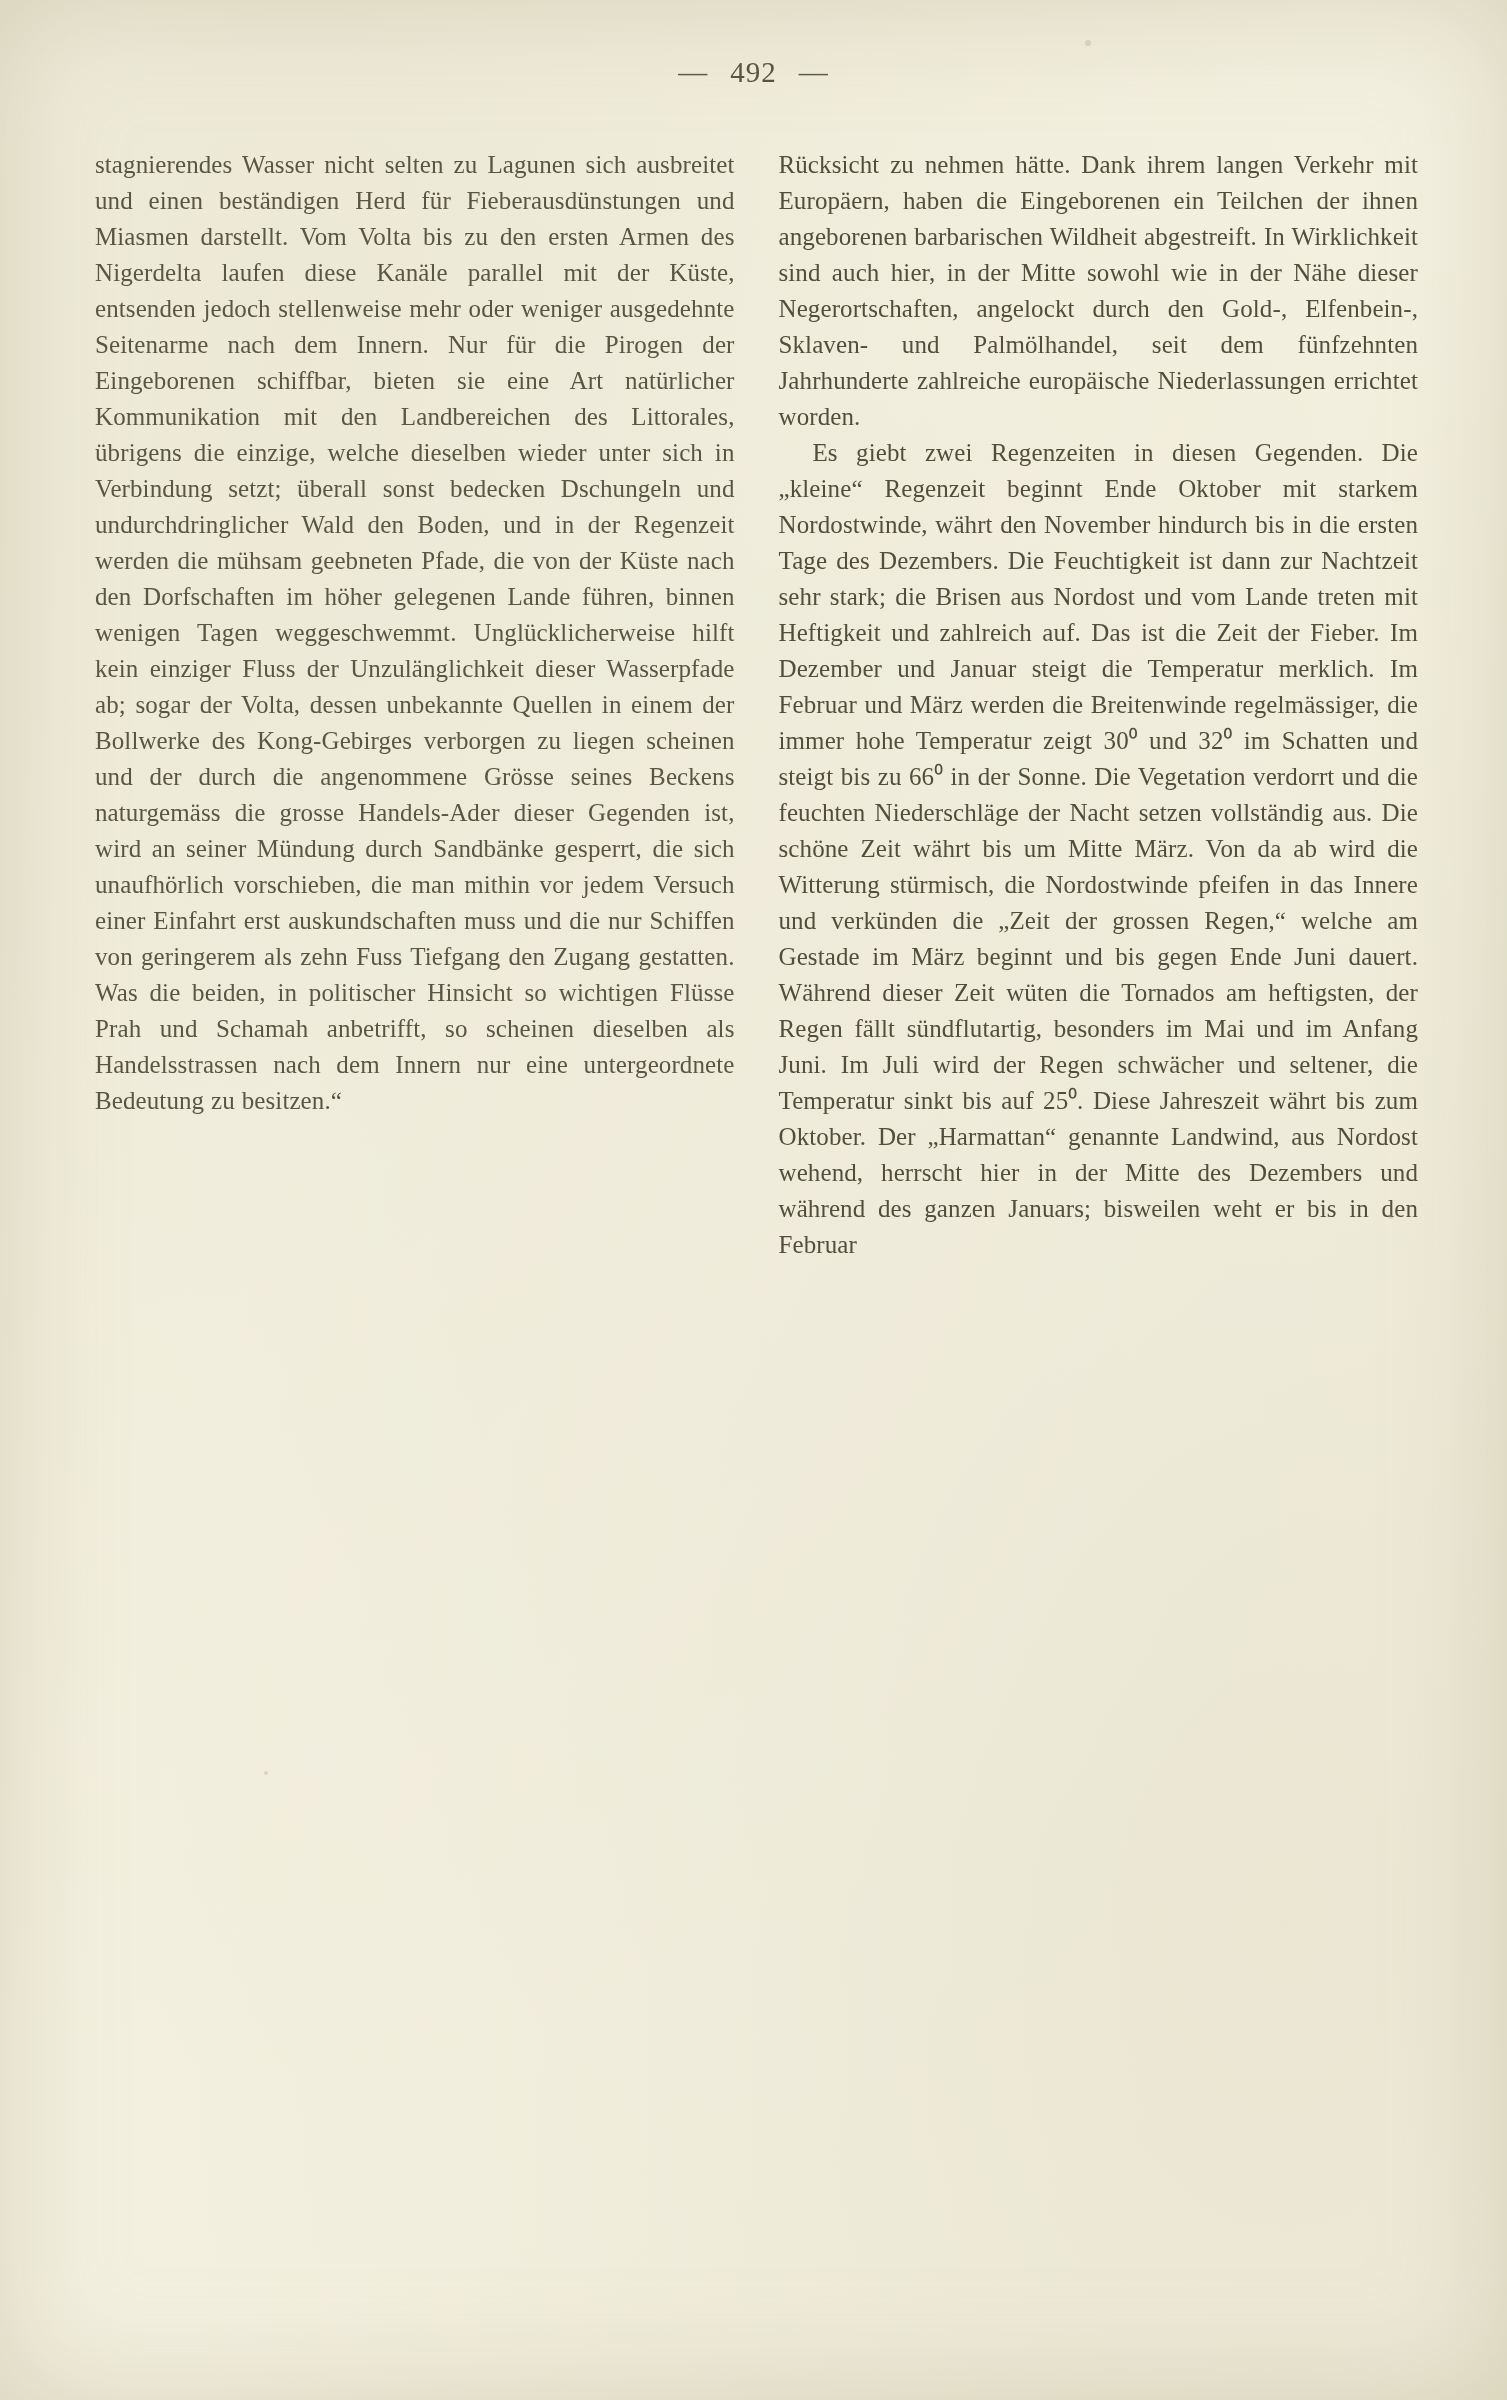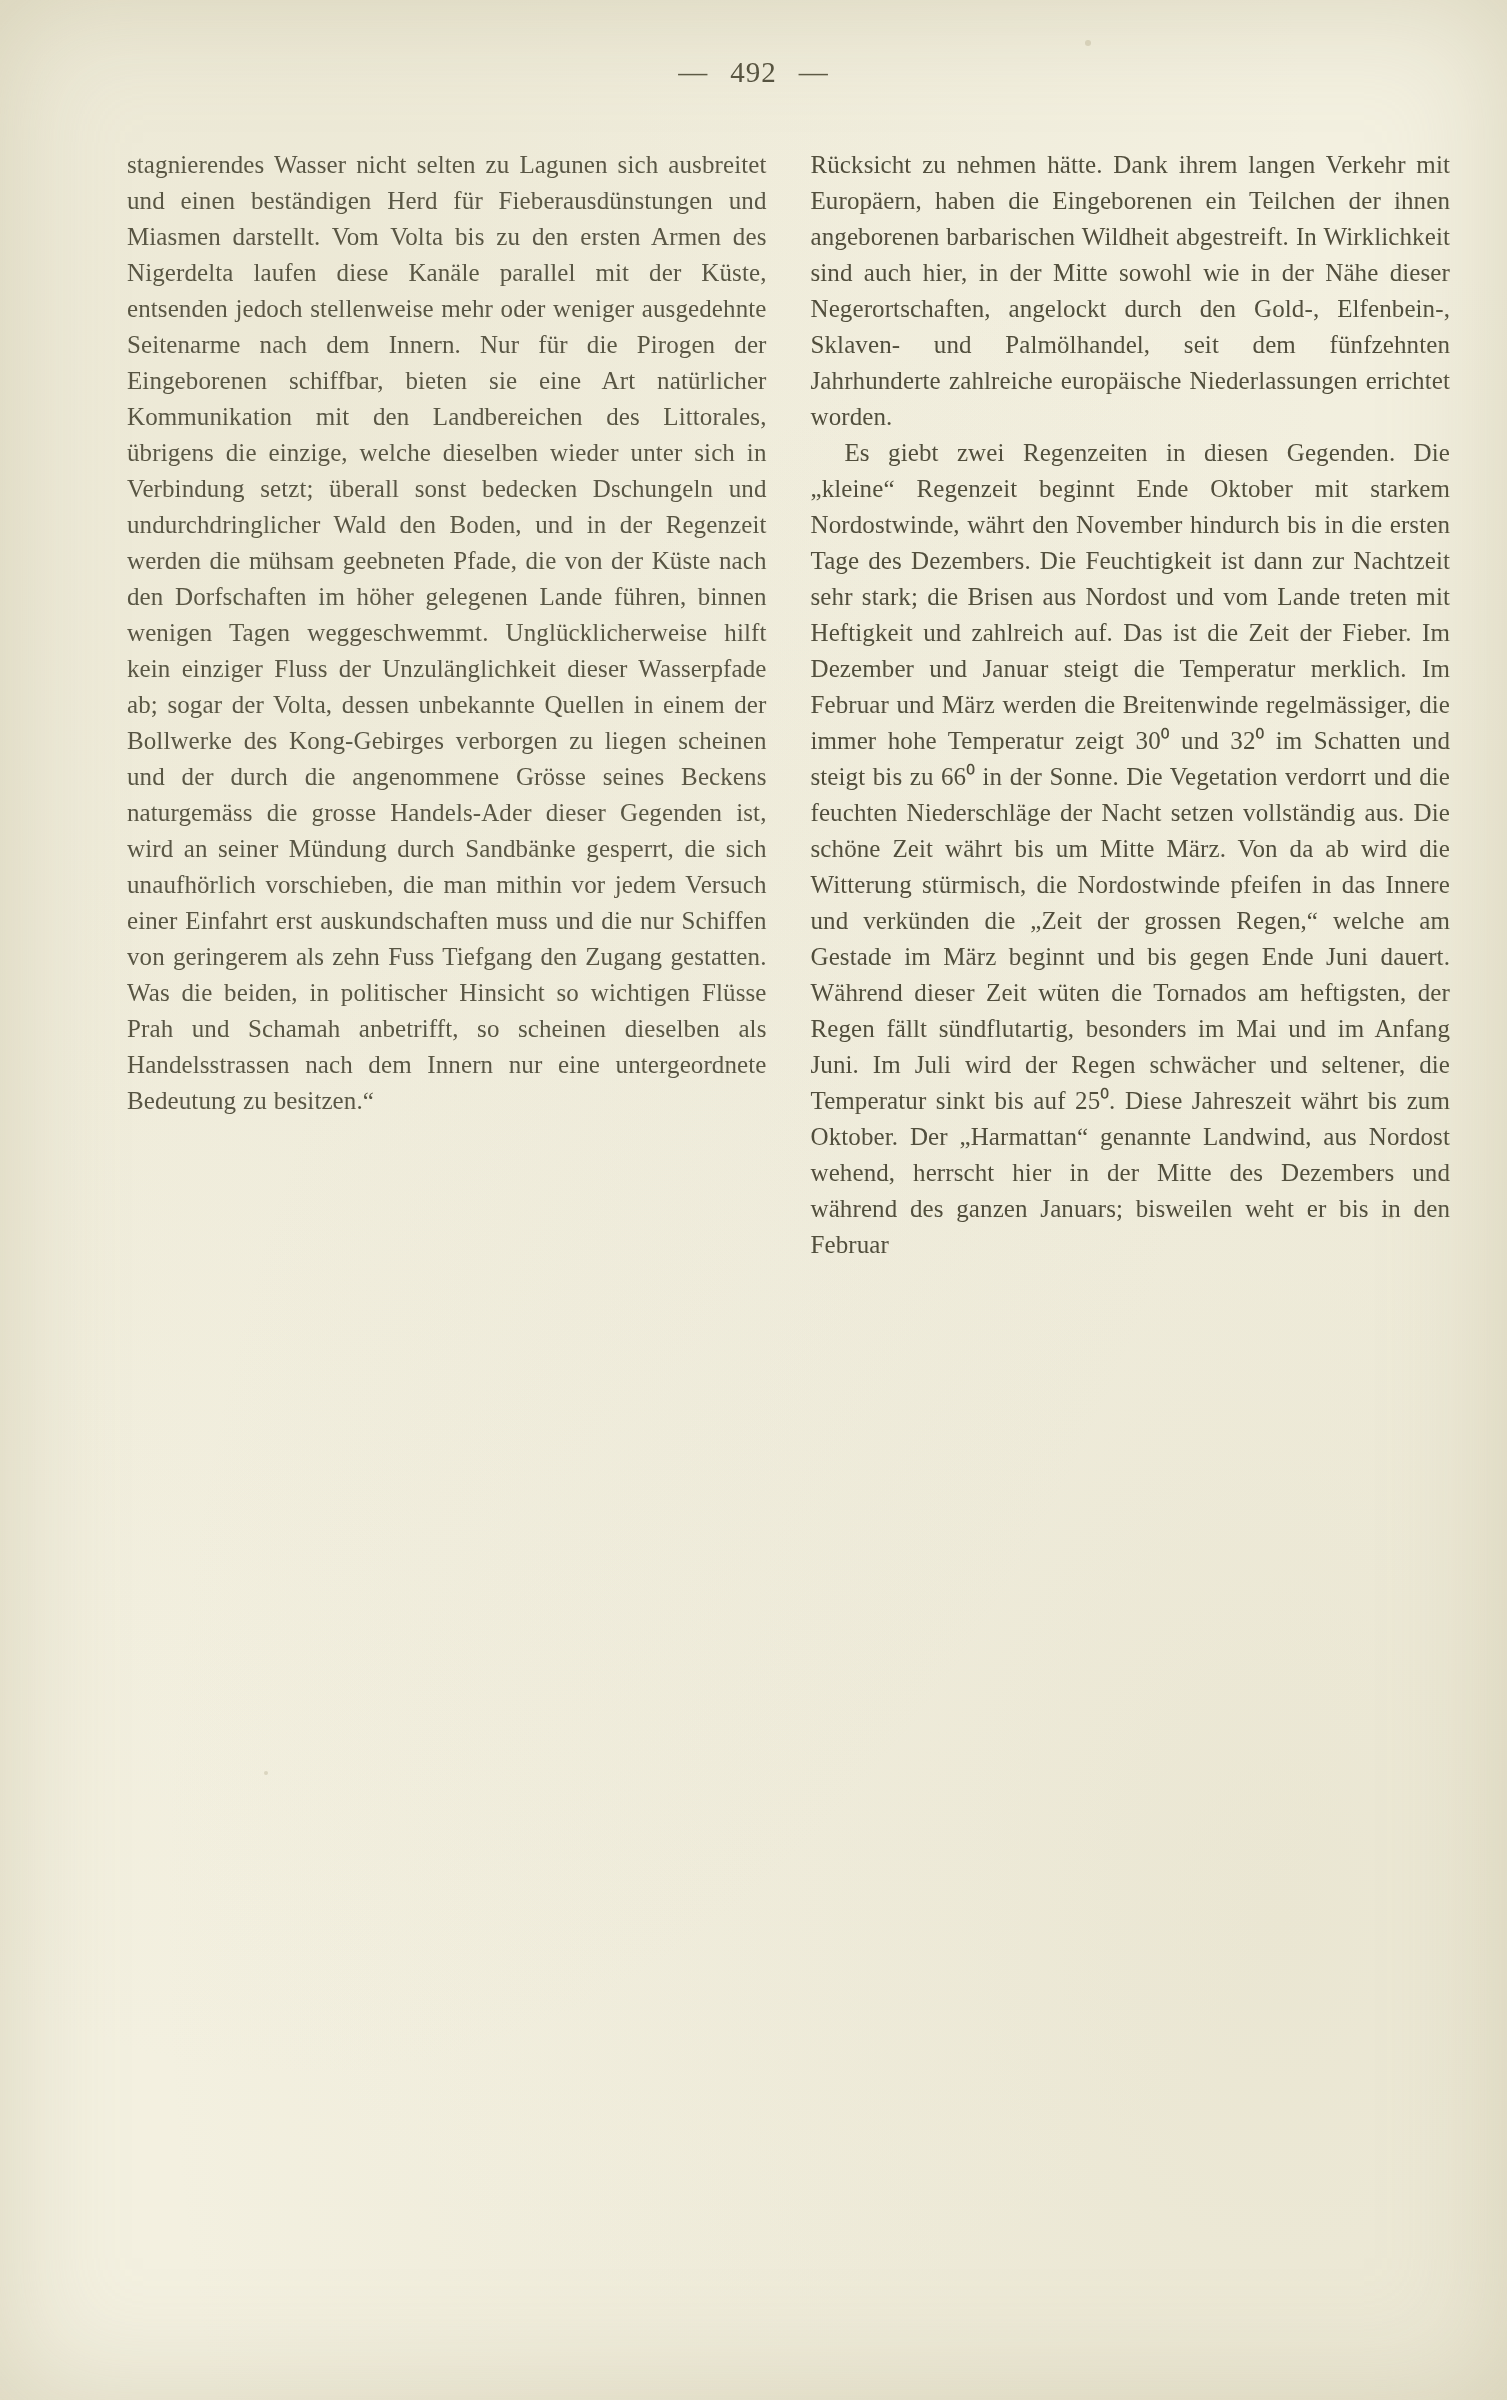--- a/index.html
+++ b/index.html
@@ -45,21 +45,20 @@
     margin: 0 22px;
     color: #5c5944;
   }
   .columns {
     position: absolute;
     top: 147px;
     left: 95px;
     width: 1323px;
     display: flex;
     gap: 44px;
-    margin-left: 32px;
   }
   .col {
     width: 640px;
   }
   .col p {
     margin: 0;
     font-size: 25px;
     line-height: 36px;
     text-align: justify;
     text-justify: inter-word;

